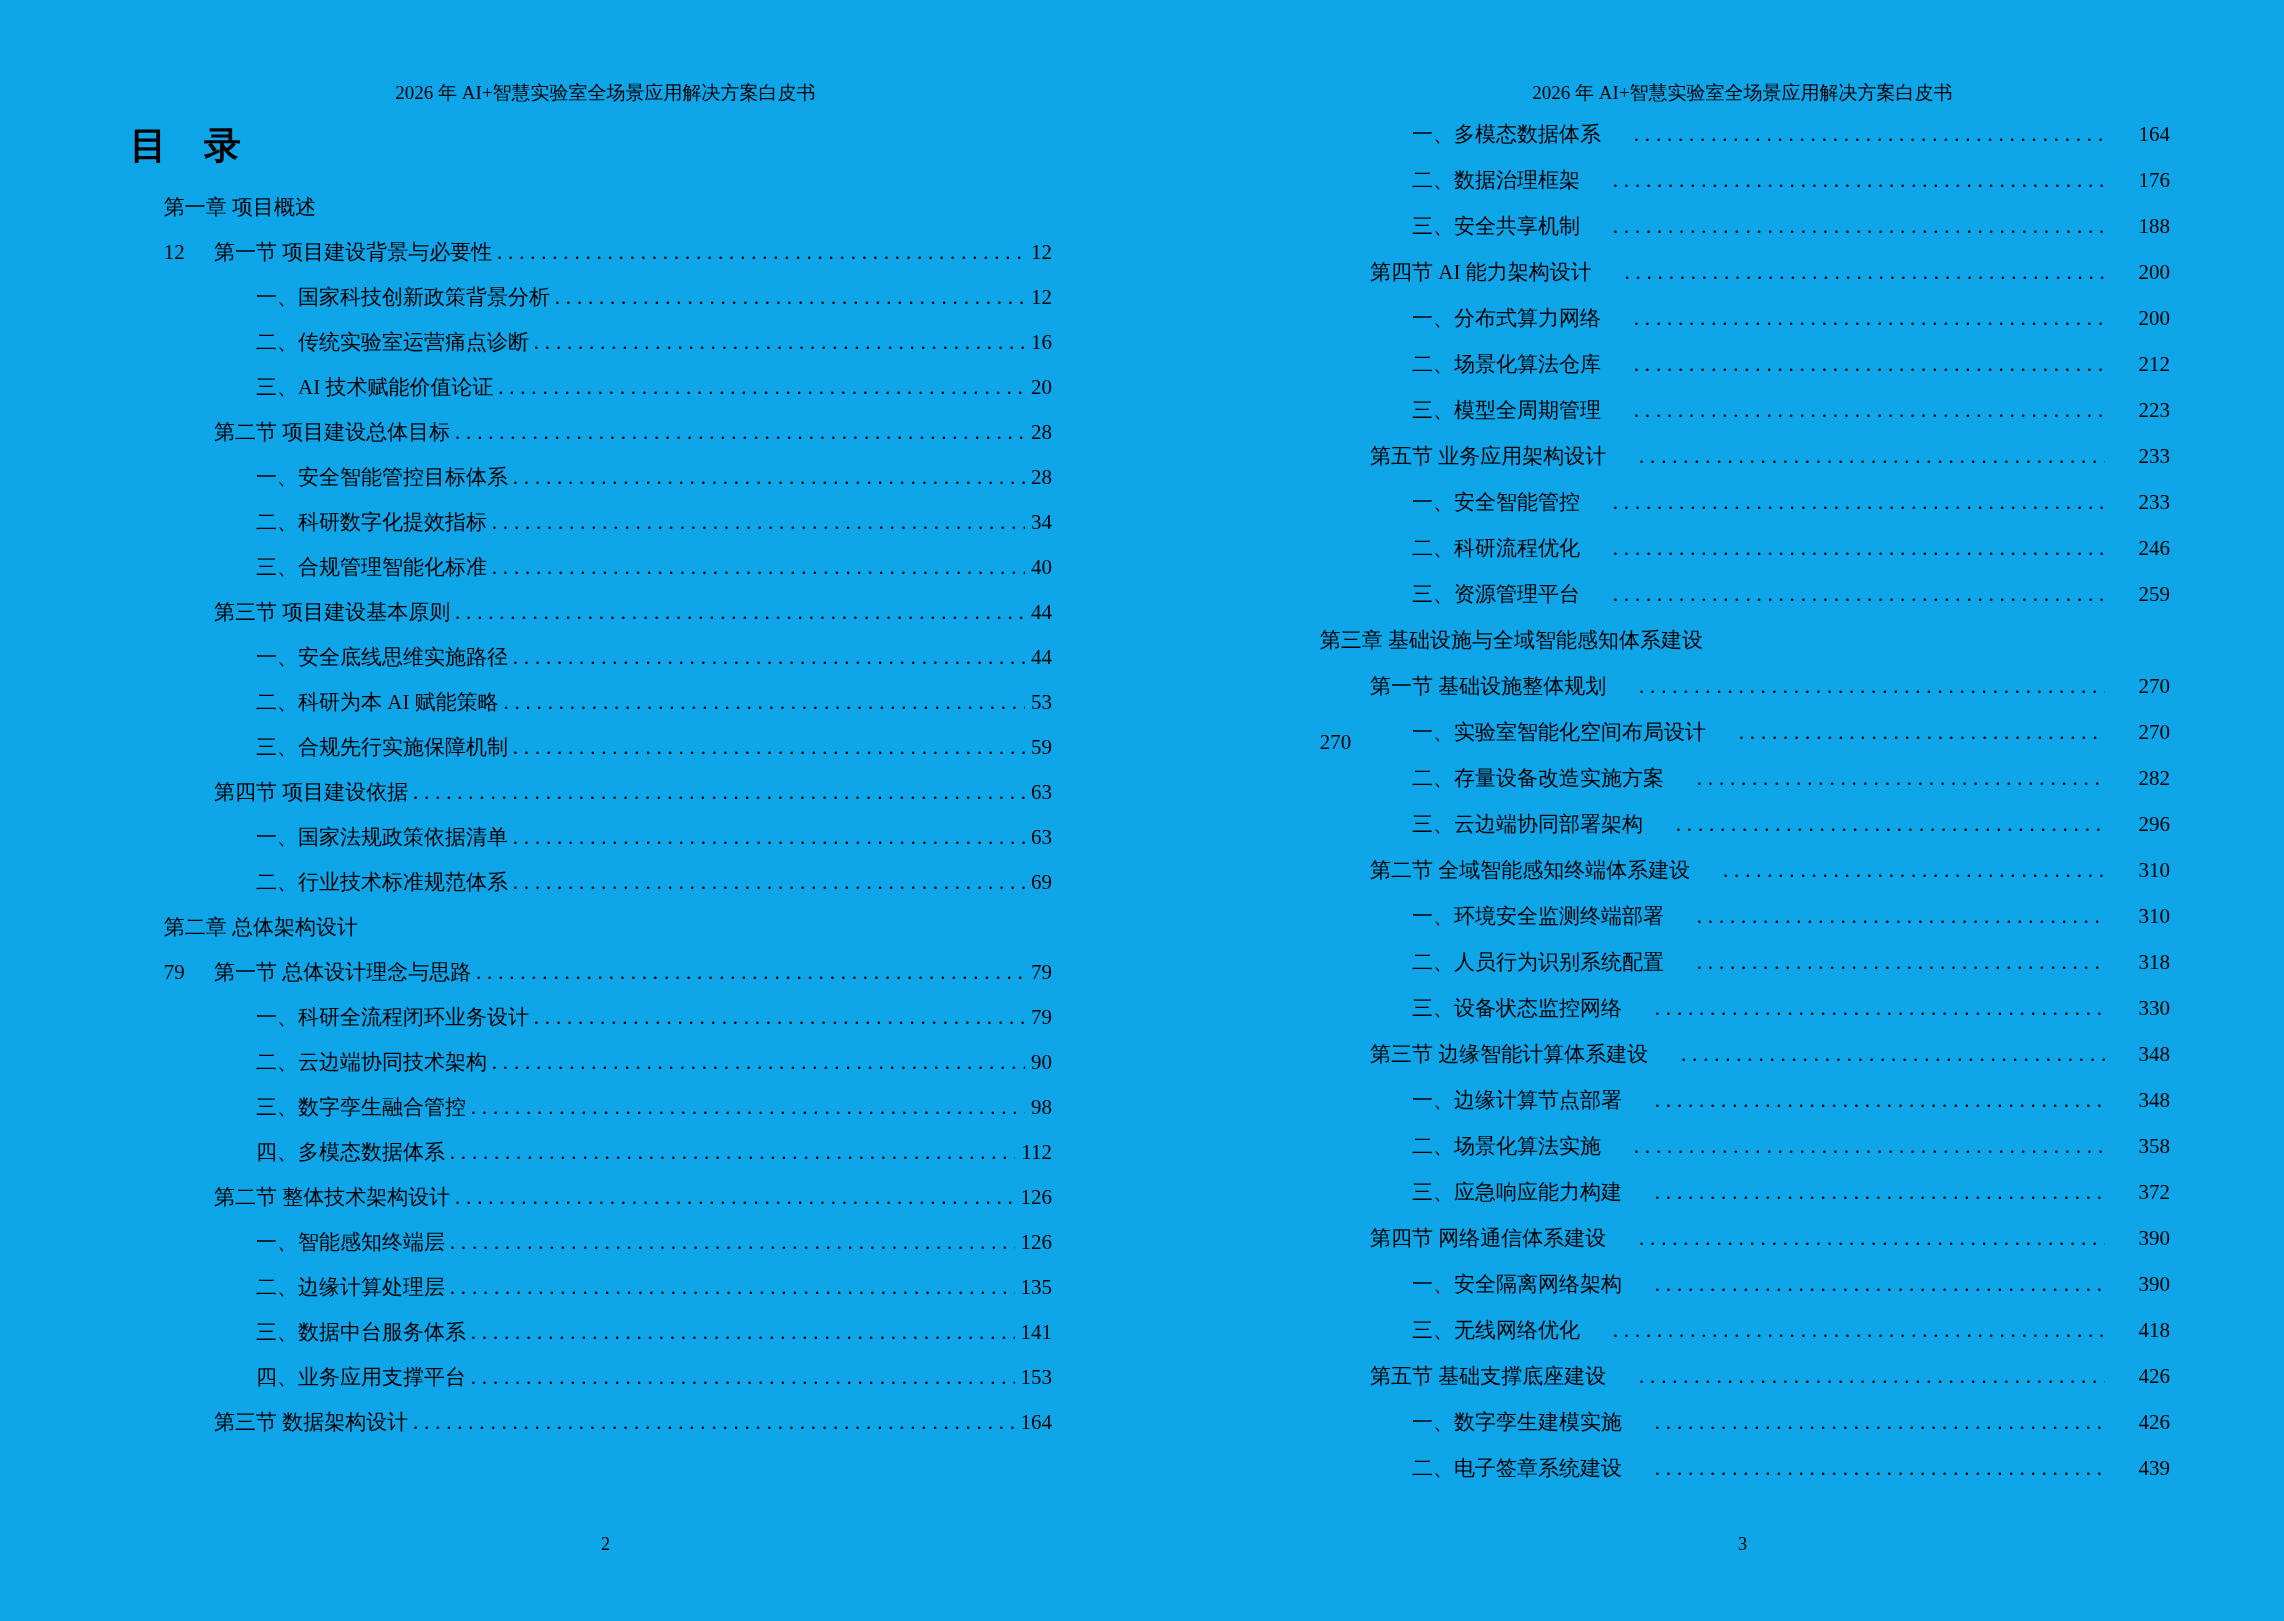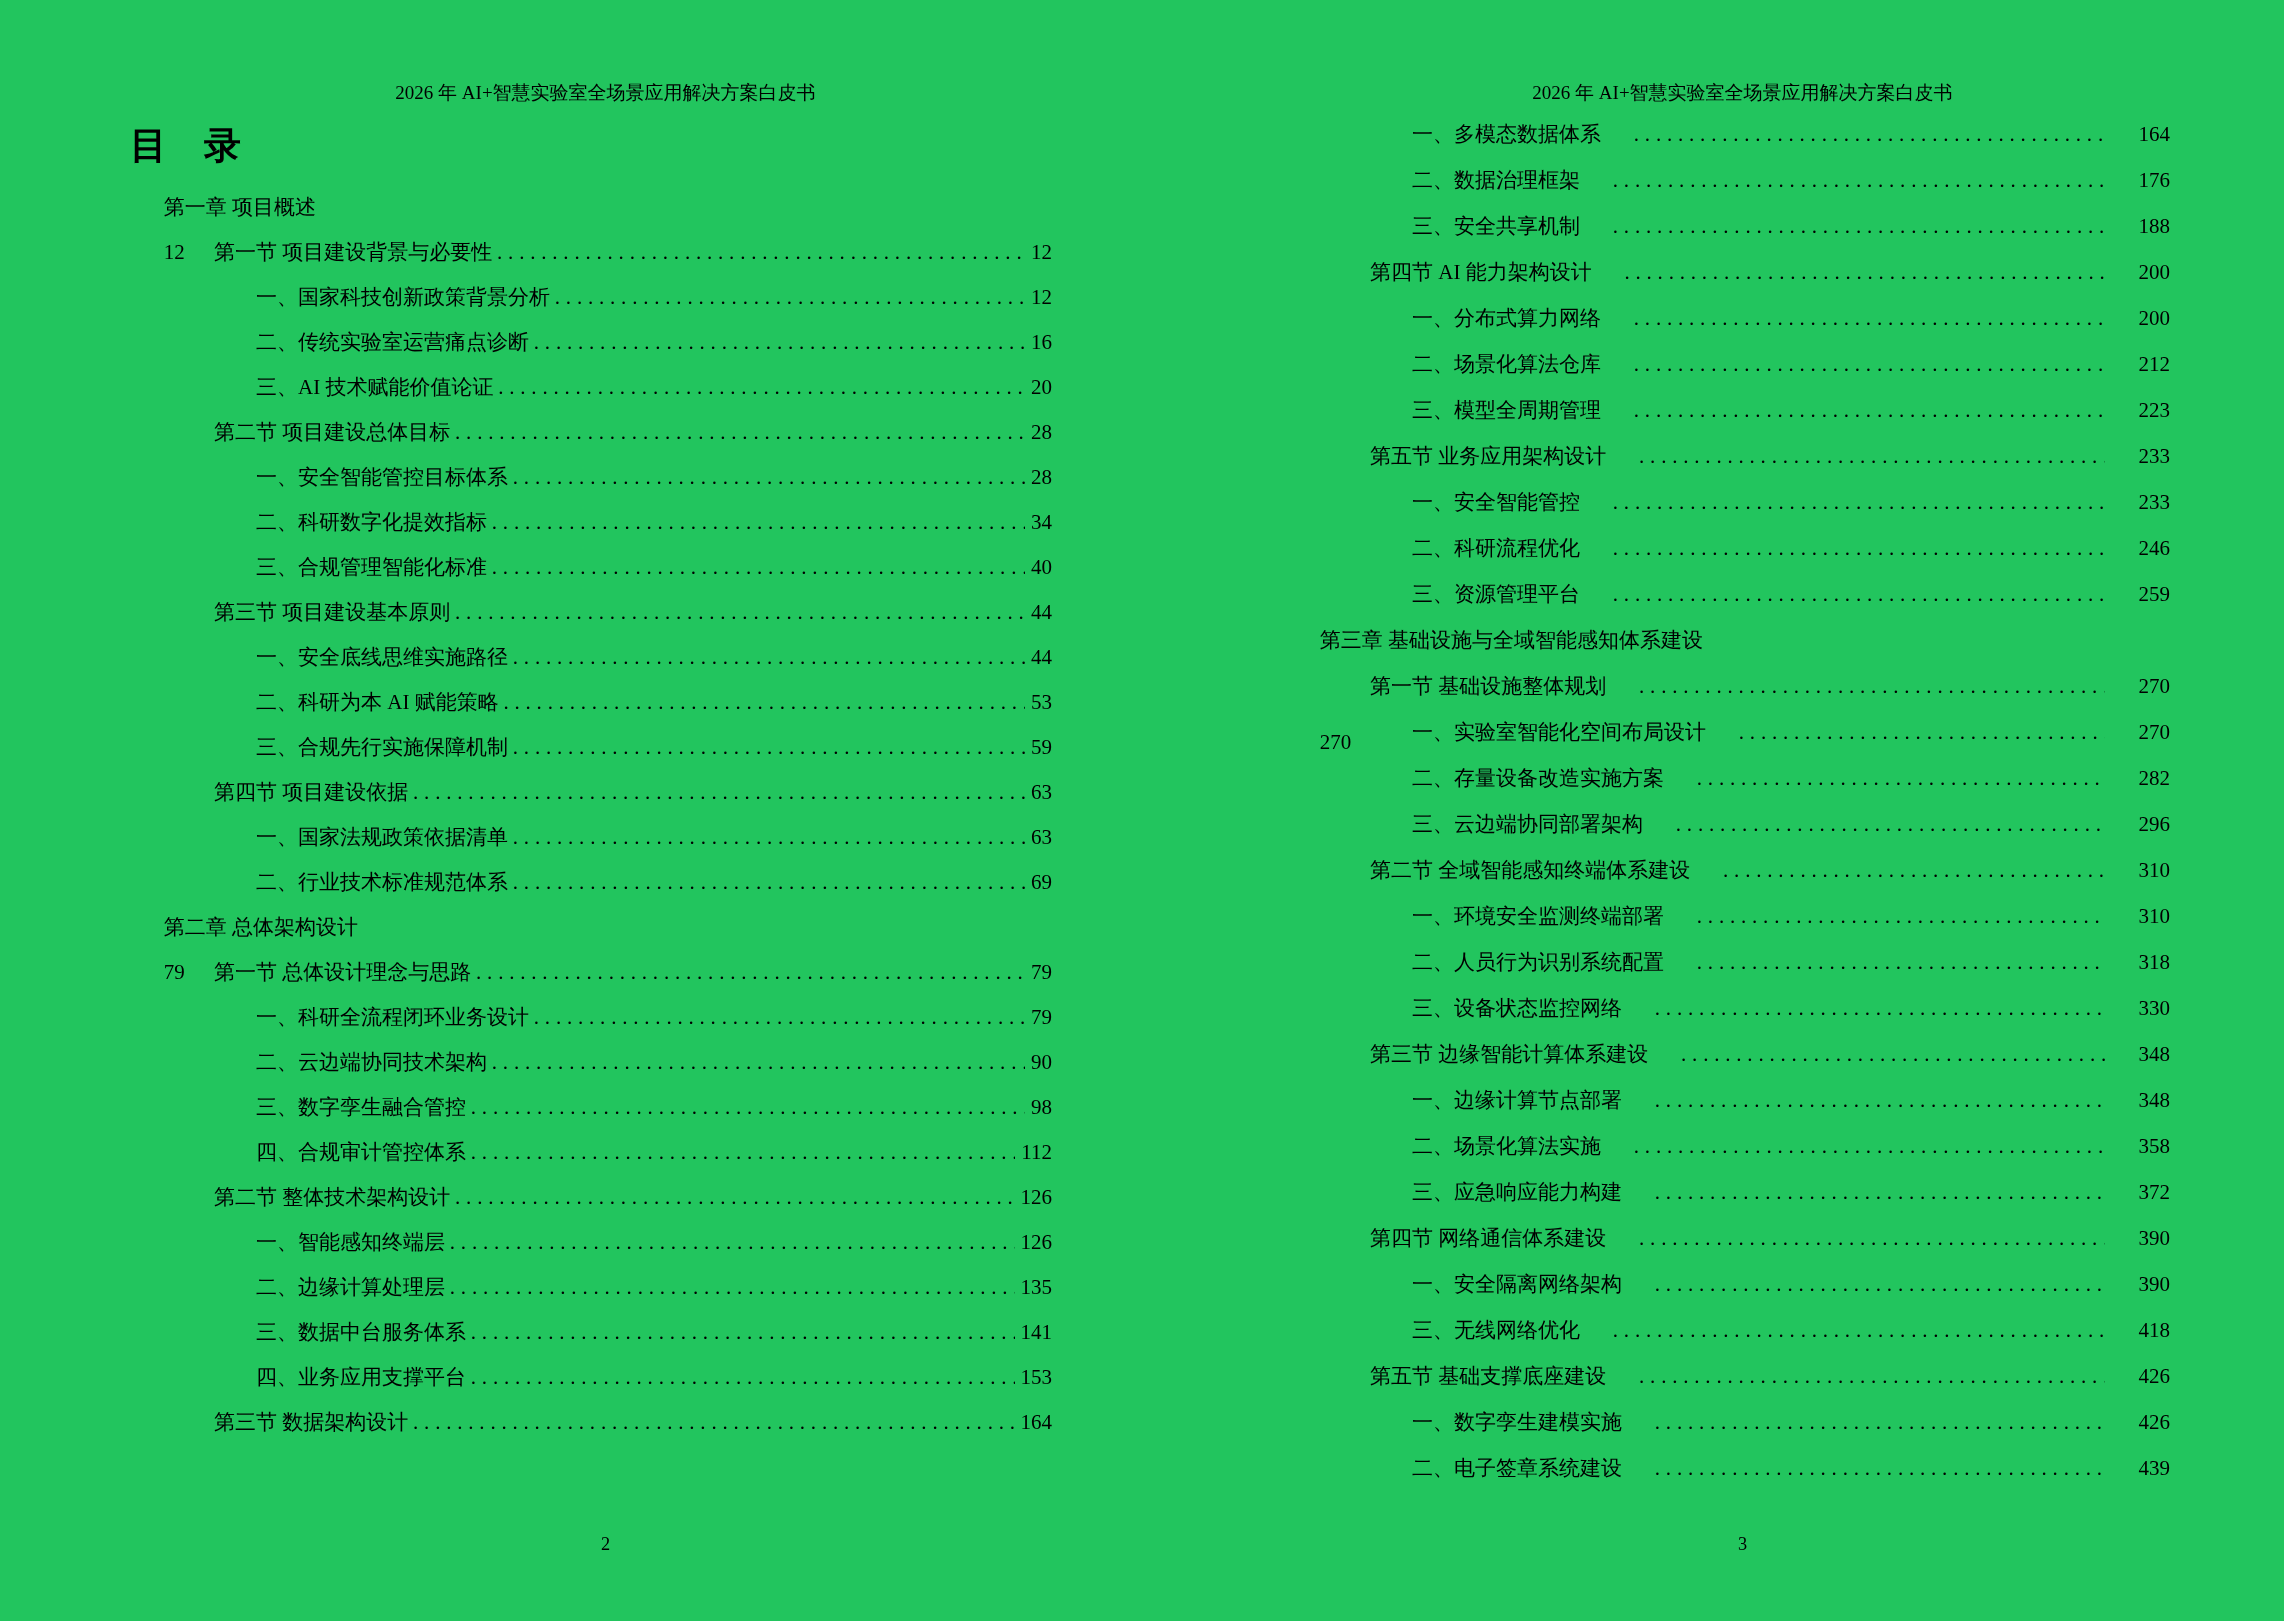--- a/index.html
+++ b/index.html
@@ -13,21 +13,21 @@
     height: 1622px;
     overflow: hidden;
     font-family: "Liberation Serif", "DejaVu Serif", serif;
     color: #000000;
   }
   .page {
     position: absolute;
     top: 0;
     width: 1142px;
     height: 1622px;
-    background: #22c55e;
+    background: #0ea5e9;
   }
   .page-left  { left: 0; }
   .page-right { left: 1142px; }
 
   .running-header {
     position: absolute;
     top: 81px;
     font-size: 19px;
     line-height: 23px;
     text-align: center;
@@ -235,21 +235,21 @@
         <span class="toc-page-number">90</span>
       </div>
 
       <div class="toc-entry level-2">
         <span class="toc-label">三、数字孪生融合管控</span>
         <span class="dot-leader"></span>
         <span class="toc-page-number">98</span>
       </div>
 
       <div class="toc-entry level-2">
-        <span class="toc-label">四、合规审计管控体系</span>
+        <span class="toc-label">四、多模态数据体系</span>
         <span class="dot-leader"></span>
         <span class="toc-page-number">112</span>
       </div>
 
       <div class="toc-entry level-1">
         <span class="toc-label">第二节 整体技术架构设计</span>
         <span class="dot-leader"></span>
         <span class="toc-page-number">126</span>
       </div>
 

